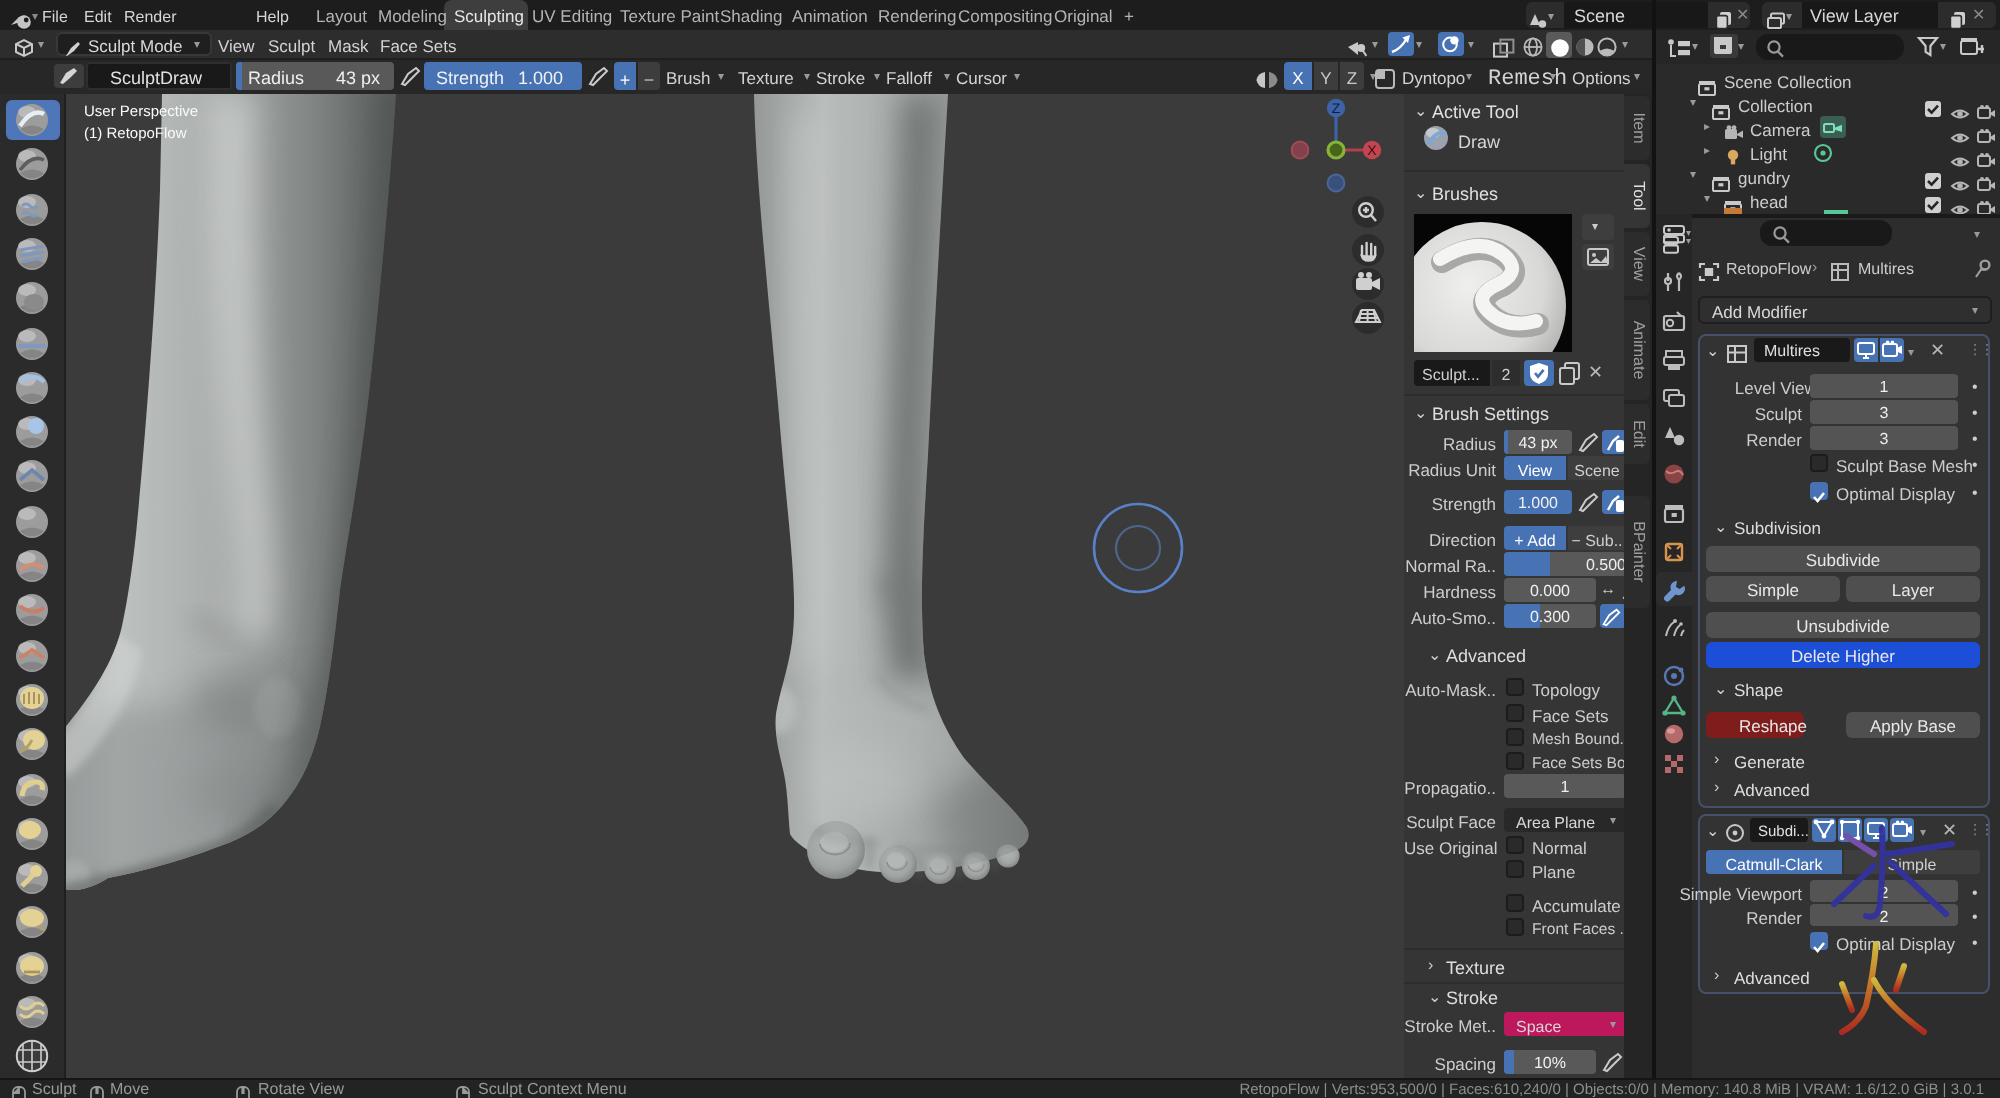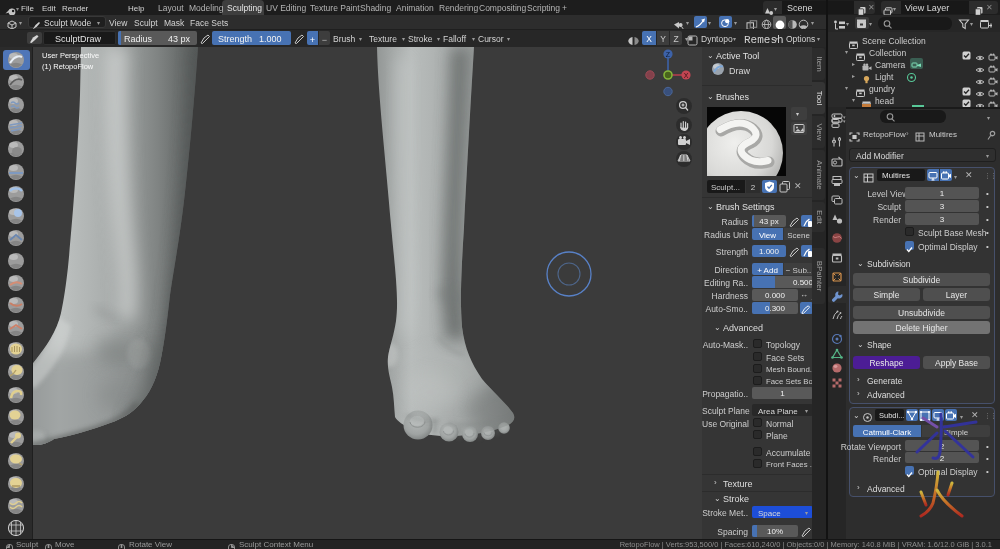--- a/index.html
+++ b/index.html
@@ -20,21 +20,21 @@
 <div style="position:absolute;left:222px;top:0px;width:42px;height:15px;background:#3e3e3e;border-radius:4px 4px 0 0;"></div>
 <div style="position:absolute;left:158px;top:4px;font-size:8.5px;color:#b4b4b4;white-space:nowrap;line-height:1;">Layout</div>
 <div style="position:absolute;left:189px;top:4px;font-size:8.5px;color:#b4b4b4;white-space:nowrap;line-height:1;">Modeling</div>
 <div style="position:absolute;left:227px;top:4px;font-size:8.5px;color:#e6e6e6;white-space:nowrap;line-height:1;">Sculpting</div>
 <div style="position:absolute;left:266px;top:4px;font-size:8.5px;color:#b4b4b4;white-space:nowrap;line-height:1;">UV Editing</div>
 <div style="position:absolute;left:310px;top:4px;font-size:8.5px;color:#b4b4b4;white-space:nowrap;line-height:1;">Texture Paint</div>
 <div style="position:absolute;left:360px;top:4px;font-size:8.5px;color:#b4b4b4;white-space:nowrap;line-height:1;">Shading</div>
 <div style="position:absolute;left:396px;top:4px;font-size:8.5px;color:#b4b4b4;white-space:nowrap;line-height:1;">Animation</div>
 <div style="position:absolute;left:439px;top:4px;font-size:8.5px;color:#b4b4b4;white-space:nowrap;line-height:1;">Rendering</div>
 <div style="position:absolute;left:479px;top:4px;font-size:8.5px;color:#b4b4b4;white-space:nowrap;line-height:1;">Compositing</div>
-<div style="position:absolute;left:527px;top:4px;font-size:8.5px;color:#b4b4b4;white-space:nowrap;line-height:1;">Scripting</div>
+<div style="position:absolute;left:527px;top:4px;font-size:8.5px;color:#b4b4b4;white-space:nowrap;line-height:1;">Original</div>
 <div style="position:absolute;left:562px;top:4px;font-size:8.5px;color:#b4b4b4;white-space:nowrap;line-height:1;">+</div>
 <div style="position:absolute;left:763px;top:1px;width:112px;height:13px;background:#2c2c2c;border-radius:3px;"></div>
 <div style="position:absolute;left:782px;top:1px;width:72px;height:13px;background:#181818;"></div>
 <div style="position:absolute;left:764px;top:3px;width:10px;height:9px;"><svg width="10" height="9" viewBox="0 0 10 9">
       <path d="M3.5 1 L6 6.5 L1 6.5 Z" fill="#c9c9c9"></path>
       <circle cx="7.2" cy="6" r="1.9" fill="#c9c9c9"></circle>
     </svg></div>
 <div style="position:absolute;left:774px;top:6px;font-size:6px;color:#9a9a9a;white-space:nowrap;line-height:1;">▾</div>
 <div style="position:absolute;left:787px;top:4px;font-size:9px;color:#d8d8d8;white-space:nowrap;line-height:1;">Scene</div>
 <div style="position:absolute;left:857px;top:2.5px;width:10px;height:10px;"><svg width="10" height="10" viewBox="0 0 10 10">
@@ -510,21 +510,21 @@
       <path d="M3 10 L5.5 5.5 L8.5 3" stroke="#fff" stroke-width="1.2" fill="none"></path>
       <rect x="7" y="5" width="4" height="6" rx="1" fill="#fff"></rect>
     </svg></div>
 <div style="position:absolute;left:702px;top:266px;width:46px;text-align:right;font-size:8.5px;color:#cdcdcd;white-space:nowrap;line-height:1;">Direction</div>
 <div style="position:absolute;left:752px;top:263px;width:31px;height:12px;background:#4772b3;border-radius:2px 0 0 2px;">
     <div style="position:absolute;left:0px;top:3.5px;width:31px;text-align:center;font-size:8px;color:#fff;white-space:nowrap;line-height:1;">+ Add</div>
   </div>
 <div style="position:absolute;left:784px;top:263px;width:29px;height:12px;background:#3e3e3e;border-radius:0 2px 2px 0;">
     <div style="position:absolute;left:0px;top:3.5px;width:29px;text-align:center;font-size:8px;color:#cfcfcf;white-space:nowrap;line-height:1;">− Sub..</div>
   </div>
-<div style="position:absolute;left:702px;top:279px;width:46px;text-align:right;font-size:8.5px;color:#cdcdcd;white-space:nowrap;line-height:1;">Editing Ra..</div>
+<div style="position:absolute;left:702px;top:279px;width:46px;text-align:right;font-size:8.5px;color:#cdcdcd;white-space:nowrap;line-height:1;">Normal Ra..</div>
 <div style="position:absolute;left:752px;top:276px;width:61px;height:12px;background:#595959;border-radius:2px;overflow:hidden;">
     <div style="position:absolute;left:0;top:0;width:23px;height:12px;background:#4772b3;"></div>
   </div>
 <div style="position:absolute;left:752px;top:279px;width:61px;text-align:right;font-size:8px;color:#f0f0f0;white-space:nowrap;line-height:1;">0.500</div>
 <div style="position:absolute;left:702px;top:292px;width:46px;text-align:right;font-size:8.5px;color:#cdcdcd;white-space:nowrap;line-height:1;">Hardness</div>
 <div style="position:absolute;left:752px;top:289px;width:46px;height:12px;background:#595959;border-radius:2px;"></div>
 <div style="position:absolute;left:752px;top:292px;width:46px;text-align:center;font-size:8px;color:#f0f0f0;white-space:nowrap;line-height:1;">0.000</div>
 <div style="position:absolute;left:800px;top:291px;font-size:8px;color:#c9c9c9;white-space:nowrap;line-height:1;">↔</div>
 <div style="position:absolute;left:810px;top:289px;width:12px;height:12px;"><svg width="12" height="12" viewBox="0 0 12 12">
       <path d="M2 10 L5 5 L9 2 L10.5 3.5 L7 7 L3.5 10.5 Z" fill="none" stroke="#c9c9c9" stroke-width="1"></path>
@@ -544,42 +544,42 @@
 <div style="position:absolute;left:766px;top:341px;font-size:8.5px;color:#cdcdcd;white-space:nowrap;line-height:1;">Topology</div>
 <div style="position:absolute;left:753px;top:352px;width:9px;height:9px;background:#2a2a2a;border:1px solid #1c1c1c;border-radius:2px;"></div>
 <div style="position:absolute;left:766px;top:354px;font-size:8.5px;color:#cdcdcd;white-space:nowrap;line-height:1;">Face Sets</div>
 <div style="position:absolute;left:753px;top:364px;width:9px;height:9px;background:#2a2a2a;border:1px solid #1c1c1c;border-radius:2px;"></div>
 <div style="position:absolute;left:766px;top:366px;font-size:7.8px;color:#cdcdcd;white-space:nowrap;line-height:1;">Mesh Bound..</div>
 <div style="position:absolute;left:753px;top:376px;width:9px;height:9px;background:#2a2a2a;border:1px solid #1c1c1c;border-radius:2px;"></div>
 <div style="position:absolute;left:766px;top:378px;font-size:7.8px;color:#cdcdcd;white-space:nowrap;line-height:1;">Face Sets Bo..</div>
 <div style="position:absolute;left:702px;top:390px;width:46px;text-align:right;font-size:8.5px;color:#cdcdcd;white-space:nowrap;line-height:1;">Propagatio..</div>
 <div style="position:absolute;left:752px;top:387px;width:61px;height:12px;background:#595959;border-radius:2px;"></div>
 <div style="position:absolute;left:752px;top:390px;width:61px;text-align:center;font-size:8px;color:#f0f0f0;white-space:nowrap;line-height:1;">1</div>
-<div style="position:absolute;left:702px;top:407px;width:46px;text-align:right;font-size:8.5px;color:#cdcdcd;white-space:nowrap;line-height:1;">Sculpt Plane</div>
+<div style="position:absolute;left:702px;top:407px;width:46px;text-align:right;font-size:8.5px;color:#cdcdcd;white-space:nowrap;line-height:1;">Sculpt Face</div>
 <div style="position:absolute;left:752px;top:404px;width:61px;height:12px;background:#282828;border-radius:2px;">
     <div style="position:absolute;left:6px;top:3.5px;font-size:8px;color:#d8d8d8;white-space:nowrap;line-height:1;">Area Plane</div>
   </div>
 <div style="position:absolute;left:805px;top:408px;font-size:6px;color:#9a9a9a;white-space:nowrap;line-height:1;">▾</div>
 <div style="position:absolute;left:702px;top:420px;width:46px;text-align:right;font-size:8.5px;color:#cdcdcd;white-space:nowrap;line-height:1;">Use Original</div>
 <div style="position:absolute;left:753px;top:418px;width:9px;height:9px;background:#2a2a2a;border:1px solid #1c1c1c;border-radius:2px;"></div>
 <div style="position:absolute;left:766px;top:420px;font-size:8.5px;color:#cdcdcd;white-space:nowrap;line-height:1;">Normal</div>
 <div style="position:absolute;left:753px;top:430px;width:9px;height:9px;background:#2a2a2a;border:1px solid #1c1c1c;border-radius:2px;"></div>
 <div style="position:absolute;left:766px;top:432px;font-size:8.5px;color:#cdcdcd;white-space:nowrap;line-height:1;">Plane</div>
 <div style="position:absolute;left:753px;top:447px;width:9px;height:9px;background:#2a2a2a;border:1px solid #1c1c1c;border-radius:2px;"></div>
 <div style="position:absolute;left:766px;top:449px;font-size:8.5px;color:#cdcdcd;white-space:nowrap;line-height:1;">Accumulate</div>
 <div style="position:absolute;left:753px;top:459px;width:9px;height:9px;background:#2a2a2a;border:1px solid #1c1c1c;border-radius:2px;"></div>
 <div style="position:absolute;left:766px;top:461px;font-size:7.8px;color:#cdcdcd;white-space:nowrap;line-height:1;">Front Faces ..</div>
 <div style="position:absolute;left:702px;top:474px;width:110px;height:1px;background:#2c2c2c;"></div>
 <div style="position:absolute;left:714px;top:479px;font-size:8px;color:#cdcdcd;white-space:nowrap;line-height:1;transform:rotate(0deg);">›</div>
 <div style="position:absolute;left:723px;top:480px;font-size:9px;color:#dedede;white-space:nowrap;line-height:1;">Texture</div>
 <div style="position:absolute;left:702px;top:491px;width:110px;height:1px;background:#2c2c2c;"></div>
 <div style="position:absolute;left:714px;top:494.5px;font-size:8px;color:#cdcdcd;white-space:nowrap;line-height:1;">⌄</div>
 <div style="position:absolute;left:723px;top:495px;font-size:9px;color:#dedede;white-space:nowrap;line-height:1;">Stroke</div>
 <div style="position:absolute;left:702px;top:509px;width:46px;text-align:right;font-size:8.5px;color:#cdcdcd;white-space:nowrap;line-height:1;">Stroke Met..</div>
-<div style="position:absolute;left:752px;top:506px;width:61px;height:12px;background:#1d4ed8;border-radius:2px;">
+<div style="position:absolute;left:752px;top:506px;width:61px;height:12px;background:#be185d;border-radius:2px;">
     <div style="position:absolute;left:6px;top:3.5px;font-size:8px;color:#d8d8d8;white-space:nowrap;line-height:1;">Space</div>
   </div>
 <div style="position:absolute;left:805px;top:510px;font-size:6px;color:#9a9a9a;white-space:nowrap;line-height:1;">▾</div>
 <div style="position:absolute;left:702px;top:528px;width:46px;text-align:right;font-size:8.5px;color:#cdcdcd;white-space:nowrap;line-height:1;">Spacing</div>
 <div style="position:absolute;left:752px;top:525px;width:46px;height:12px;background:#595959;border-radius:2px;overflow:hidden;">
     <div style="position:absolute;left:0;top:0;width:5px;height:12px;background:#4772b3;"></div>
   </div>
 <div style="position:absolute;left:752px;top:528px;width:46px;text-align:center;font-size:8px;color:#f0f0f0;white-space:nowrap;line-height:1;">10%</div>
 <div style="position:absolute;left:800px;top:525px;width:12px;height:12px;"><svg width="12" height="12" viewBox="0 0 12 12">
       <path d="M2 10 L5 5 L9 2 L10.5 3.5 L7 7 L3.5 10.5 Z" fill="none" stroke="#c9c9c9" stroke-width="1"></path>
@@ -824,26 +824,26 @@
   </div>
 <div style="position:absolute;left:853px;top:288px;width:67px;height:13px;background:#4f4f4f;border-radius:3px;">
     <div style="position:absolute;left:0px;top:2.5px;width:67px;text-align:center;font-size:8.5px;color:#e8e8e8;white-space:nowrap;line-height:1;">Simple</div>
   </div>
 <div style="position:absolute;left:923px;top:288px;width:67px;height:13px;background:#4f4f4f;border-radius:3px;">
     <div style="position:absolute;left:0px;top:2.5px;width:67px;text-align:center;font-size:8.5px;color:#e8e8e8;white-space:nowrap;line-height:1;">Layer</div>
   </div>
 <div style="position:absolute;left:853px;top:306px;width:137px;height:13px;background:#4f4f4f;border-radius:3px;">
     <div style="position:absolute;left:0px;top:2.5px;width:137px;text-align:center;font-size:8.5px;color:#e8e8e8;white-space:nowrap;line-height:1;">Unsubdivide</div>
   </div>
-<div style="position:absolute;left:853px;top:321px;width:137px;height:13px;background:#737373;border-radius:3px;">
+<div style="position:absolute;left:853px;top:321px;width:137px;height:13px;background:#1d4ed8;border-radius:3px;">
     <div style="position:absolute;left:0px;top:2.5px;width:137px;text-align:center;font-size:8.5px;color:#e8e8e8;white-space:nowrap;line-height:1;">Delete Higher</div>
   </div>
 <div style="position:absolute;left:857px;top:340.5px;font-size:8px;color:#cdcdcd;white-space:nowrap;line-height:1;">⌄</div>
 <div style="position:absolute;left:867px;top:341px;font-size:8.5px;color:#dedede;white-space:nowrap;line-height:1;">Shape</div>
-<div style="position:absolute;left:853px;top:356px;width:67px;height:13px;background:#4c1d95;border-radius:3px;">
+<div style="position:absolute;left:853px;top:356px;width:49px;height:13px;background:#7f1d1d;border-radius:3px;">
     <div style="position:absolute;left:0px;top:2.5px;width:67px;text-align:center;font-size:8.5px;color:#e8e8e8;white-space:nowrap;line-height:1;">Reshape</div>
   </div>
 <div style="position:absolute;left:923px;top:356px;width:67px;height:13px;background:#4f4f4f;border-radius:3px;">
     <div style="position:absolute;left:0px;top:2.5px;width:67px;text-align:center;font-size:8.5px;color:#e8e8e8;white-space:nowrap;line-height:1;">Apply Base</div>
   </div>
 <div style="position:absolute;left:857px;top:376px;font-size:8px;color:#cdcdcd;white-space:nowrap;line-height:1;">›</div>
 <div style="position:absolute;left:867px;top:377px;font-size:8.5px;color:#dedede;white-space:nowrap;line-height:1;">Generate</div>
 <div style="position:absolute;left:857px;top:390px;font-size:8px;color:#cdcdcd;white-space:nowrap;line-height:1;">›</div>
 <div style="position:absolute;left:867px;top:391px;font-size:8.5px;color:#dedede;white-space:nowrap;line-height:1;">Advanced</div>
 <div style="position:absolute;left:849px;top:407px;width:146px;height:90px;background:#333333;border:1px solid #46506b;border-radius:4px;"></div>
@@ -880,21 +880,21 @@
     </svg></div>
 <div style="position:absolute;left:960px;top:414px;font-size:6px;color:#9a9a9a;white-space:nowrap;line-height:1;">▾</div>
 <div style="position:absolute;left:971px;top:411px;font-size:9px;color:#b5b5b5;white-space:nowrap;line-height:1;">✕</div>
 <div style="position:absolute;left:984px;top:412px;font-size:7px;color:#8a8a8a;white-space:nowrap;line-height:1;letter-spacing:-1px;">⋮⋮</div>
 <div style="position:absolute;left:853px;top:425px;width:68px;height:12px;background:#4772b3;border-radius:2px 0 0 2px;">
     <div style="position:absolute;left:0px;top:3.5px;width:68px;text-align:center;font-size:8px;color:#fff;white-space:nowrap;line-height:1;">Catmull-Clark</div>
   </div>
 <div style="position:absolute;left:922px;top:425px;width:68px;height:12px;background:#3e3e3e;border-radius:0 2px 2px 0;">
     <div style="position:absolute;left:0px;top:3.5px;width:68px;text-align:center;font-size:8px;color:#cfcfcf;white-space:nowrap;line-height:1;">Simple</div>
   </div>
-<div style="position:absolute;left:828px;top:443px;width:73px;text-align:right;font-size:8.5px;color:#cdcdcd;white-space:nowrap;line-height:1;">Rotate Viewport</div>
+<div style="position:absolute;left:828px;top:443px;width:73px;text-align:right;font-size:8.5px;color:#cdcdcd;white-space:nowrap;line-height:1;">Simple Viewport</div>
 <div style="position:absolute;left:905px;top:440px;width:74px;height:11px;background:#545454;border-radius:2px;"></div>
 <div style="position:absolute;left:905px;top:442.5px;width:74px;text-align:center;font-size:8px;color:#f0f0f0;white-space:nowrap;line-height:1;">2</div>
 <div style="position:absolute;left:986px;top:442.5px;font-size:8px;color:#cdcdcd;white-space:nowrap;line-height:1;">•</div>
 <div style="position:absolute;left:828px;top:455px;width:73px;text-align:right;font-size:8.5px;color:#cdcdcd;white-space:nowrap;line-height:1;">Render</div>
 <div style="position:absolute;left:905px;top:452px;width:74px;height:11px;background:#545454;border-radius:2px;"></div>
 <div style="position:absolute;left:905px;top:454.5px;width:74px;text-align:center;font-size:8px;color:#f0f0f0;white-space:nowrap;line-height:1;">2</div>
 <div style="position:absolute;left:986px;top:454.5px;font-size:8px;color:#cdcdcd;white-space:nowrap;line-height:1;">•</div>
 <div style="position:absolute;left:905px;top:466px;width:9px;height:9px;background:#4772b3;border-radius:2px;"><svg width="9" height="9" viewBox="0 0 9 9">
       <path d="M2 4.5 L3.8 6.5 L7 2.5" stroke="#fff" stroke-width="1.3" fill="none"></path>
     </svg></div>

